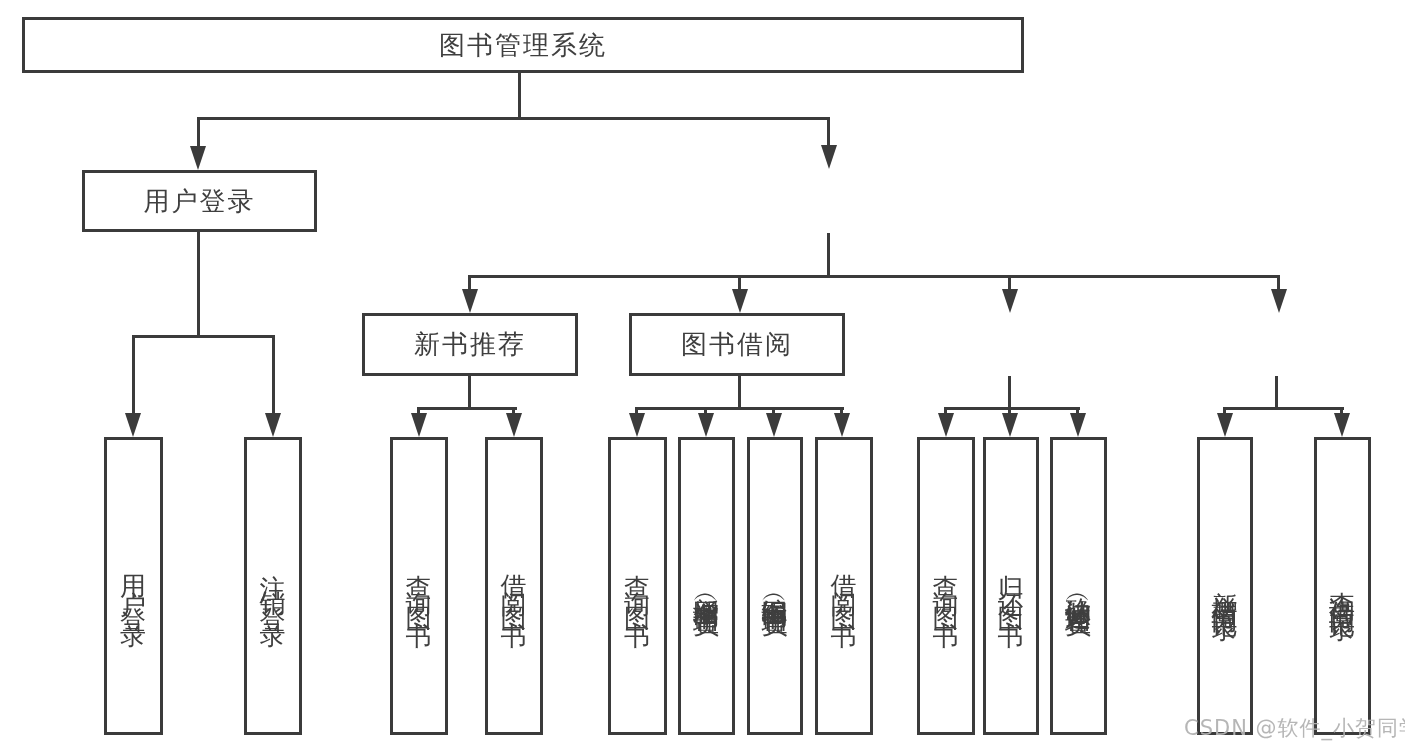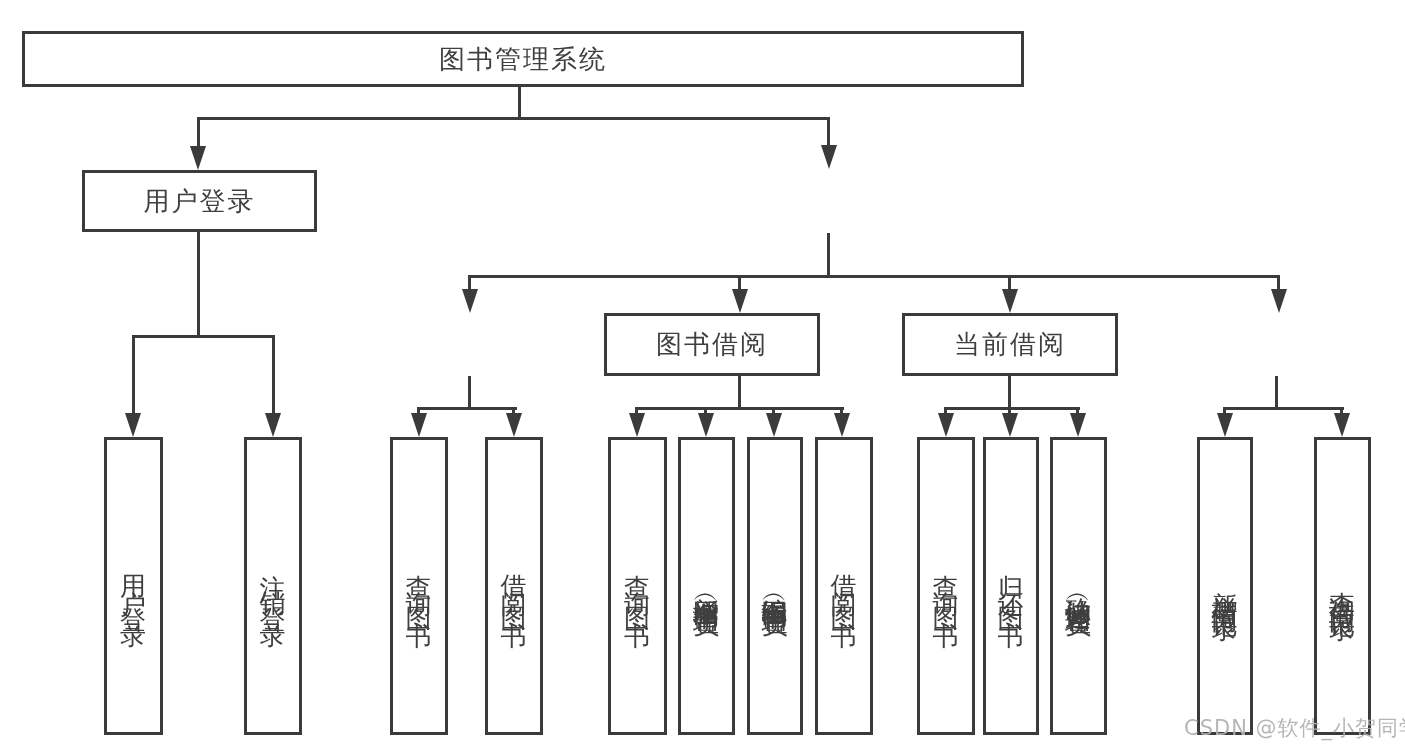--- a/index.html
+++ b/index.html
@@ -73,21 +73,21 @@
     letter-spacing: 1px;
     z-index: 5;
     white-space: nowrap;
   }
 </style>
 </head>
 <body>
 
 <div class="canvas">
 
-  <div class="node" style="left:22px; top:31px; width:1002px; height:56px;">
+  <div class="node" style="left:22px; top:17px; width:1002px; height:56px;">
     <span>图书管理系统</span>
   </div>
 
   <div class="vline" style="left:518px; top:69px;  height:50px;"></div>
   <div class="hline" style="left:197px; top:117px; width:633px;"></div>
   <div class="vline" style="left:197px; top:117px; height:33px;"></div>
   <div class="arrow" style="left:190px; top:146px;"></div>
   <div class="vline" style="left:827px; top:117px; height:32px;"></div>
   <div class="arrow" style="left:821px; top:145px;"></div>
 
@@ -106,25 +106,25 @@
   <div class="hline" style="left:468px; top:275px; width:812px;"></div>
   <div class="vline" style="left:468px;  top:275px; height:20px;"></div>
   <div class="arrow" style="left:462px;  top:289px;"></div>
   <div class="vline" style="left:738px;  top:275px; height:20px;"></div>
   <div class="arrow" style="left:732px;  top:289px;"></div>
   <div class="vline" style="left:1008px; top:275px; height:20px;"></div>
   <div class="arrow" style="left:1002px; top:289px;"></div>
   <div class="vline" style="left:1277px; top:275px; height:20px;"></div>
   <div class="arrow" style="left:1271px; top:289px;"></div>
 
-  <div class="node" style="left:604px; top:313px; width:216px; height:63px;">
+  <div class="node" style="left:362px; top:313px; width:216px; height:63px;">
+    <span>新书推荐</span>
+  </div>
+  <div class="node" style="left:629px; top:313px; width:216px; height:63px;">
     <span>图书借阅</span>
-  </div>
-  <div class="node" style="left:902px; top:313px; width:216px; height:63px;">
-    <span>当前借阅</span>
   </div>
 
   <div class="vline" style="left:468px; top:376px; height:33px;"></div>
   <div class="hline" style="left:417px; top:407px; width:100px;"></div>
   <div class="vline" style="left:417px; top:407px; height:9px;"></div>
   <div class="arrow" style="left:411px; top:413px;"></div>
   <div class="vline" style="left:512px; top:407px; height:9px;"></div>
   <div class="arrow" style="left:506px; top:413px;"></div>
 
   <div class="vline" style="left:738px; top:376px; height:33px;"></div>

